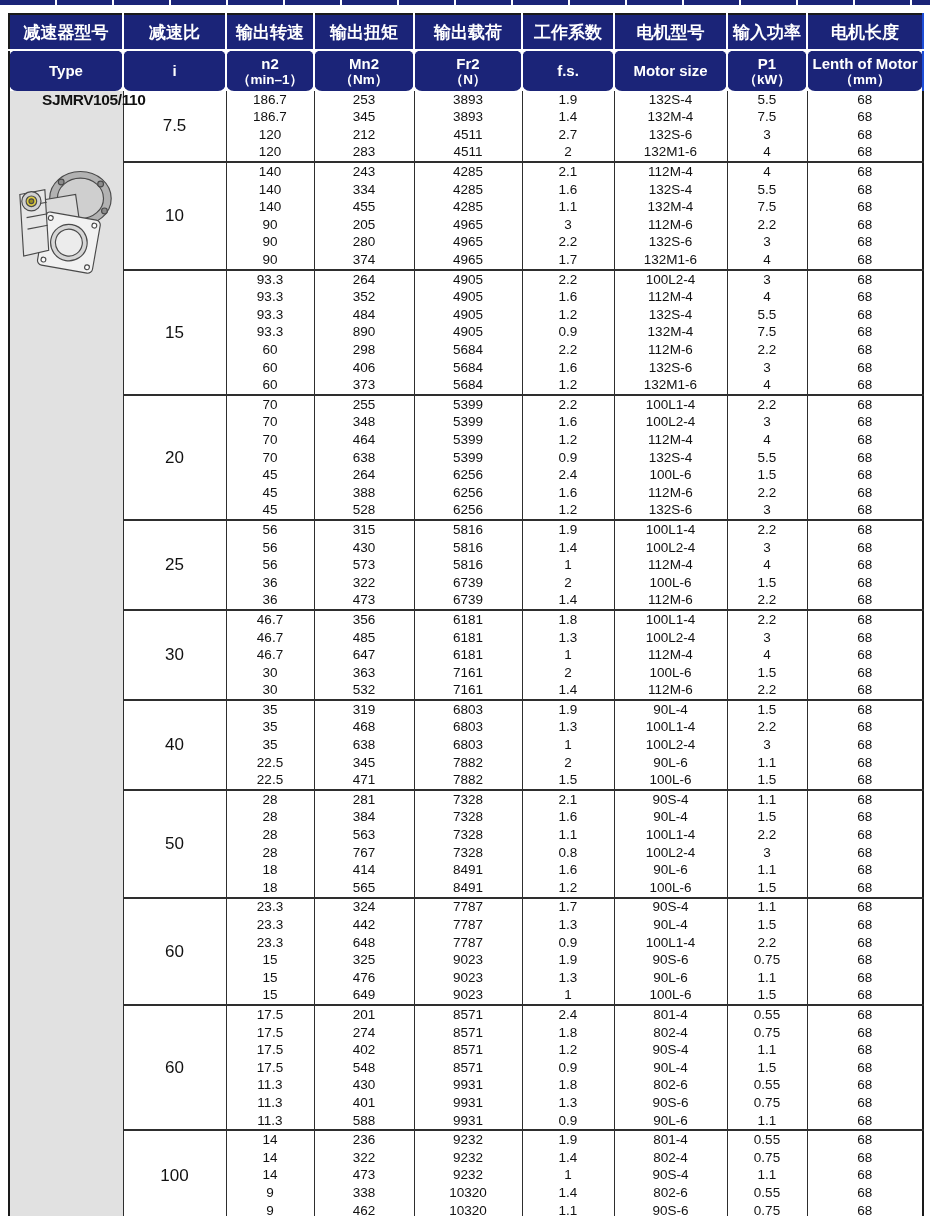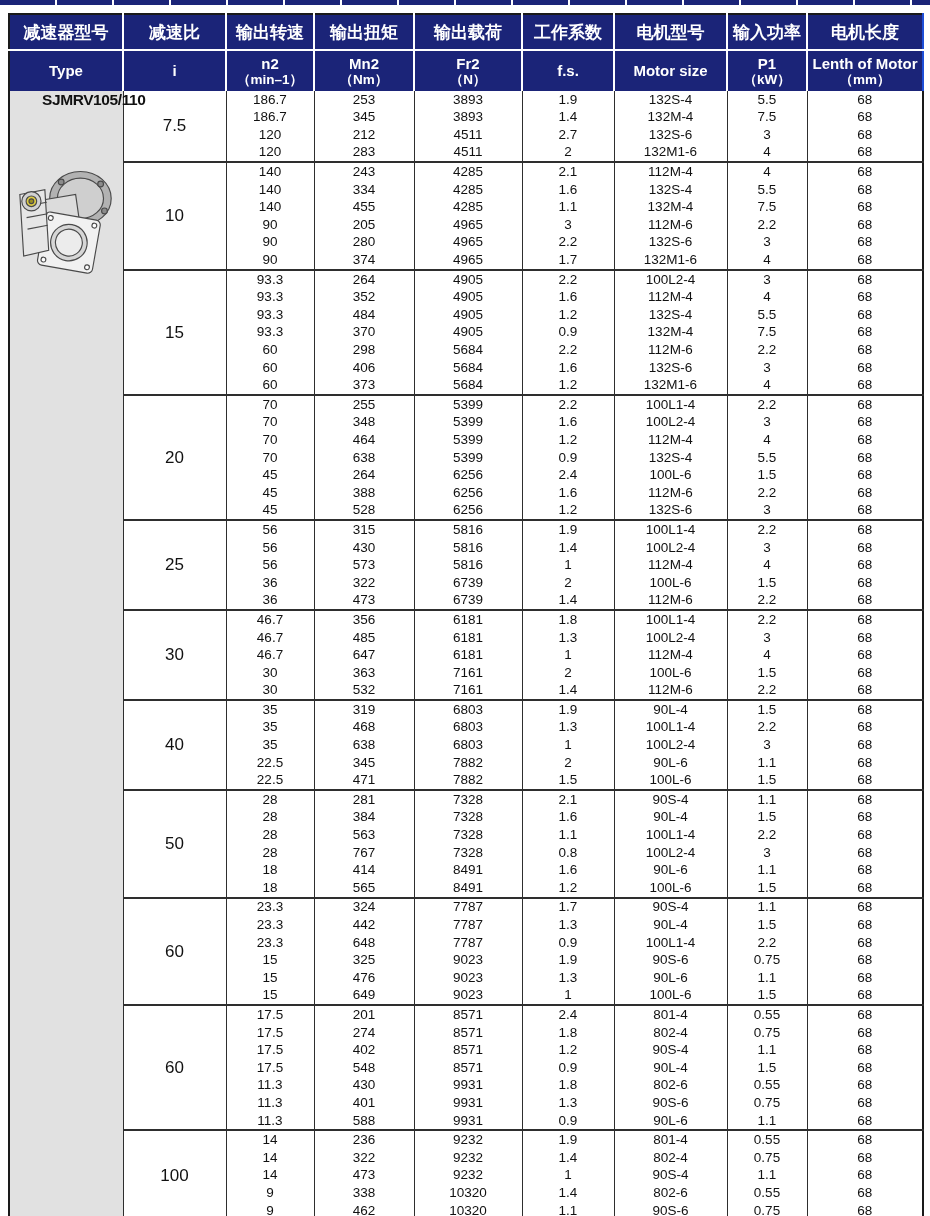--- a/index.html
+++ b/index.html
@@ -18,21 +18,21 @@
     border:2px solid #1a1a1a;
   }
 
   
   thead th {
     background:#1b2478; color:#ffffff; font-weight:bold;
     border-right:2px solid #ffffff; text-align:center; padding:2px 0;
   }
   thead th:last-child { border-right:2px solid #1d4ed8; }
   tr.hdr-zh th { font-size:17px; height:30px; border-bottom:2px solid #ffffff; }
-  tr.hdr-en th { font-size:15px; height:36px; line-height:1.15; vertical-align:middle; }
+  tr.hdr-en th { font-size:15px; height:36px; line-height:1.15; vertical-align:middle;border-radius:8px; }
   .en2 { display:block; font-size:13.5px; font-weight:bold;text-align:center; }
   .en2:empty { display:none; }
 
   
   tbody td {
     border-left:1px solid #2e2e2e;
     text-align:center; vertical-align:middle;
     font-size:13.5px; color:#111111;
     height:17.6px; padding:0; line-height:1.05;
   }
@@ -272,21 +272,21 @@
           <td>93.3</td>
           <td>484</td>
           <td>4905</td>
           <td>1.2</td>
           <td>132S-4</td>
           <td>5.5</td>
           <td>68</td>
         </tr>
         <tr>
           <td>93.3</td>
-          <td>370</td>
+          <td>890</td>
           <td>4905</td>
           <td>0.9</td>
           <td>132M-4</td>
           <td>7.5</td>
           <td>68</td>
         </tr>
         <tr>
           <td>60</td>
           <td>298</td>
           <td>5684</td>

